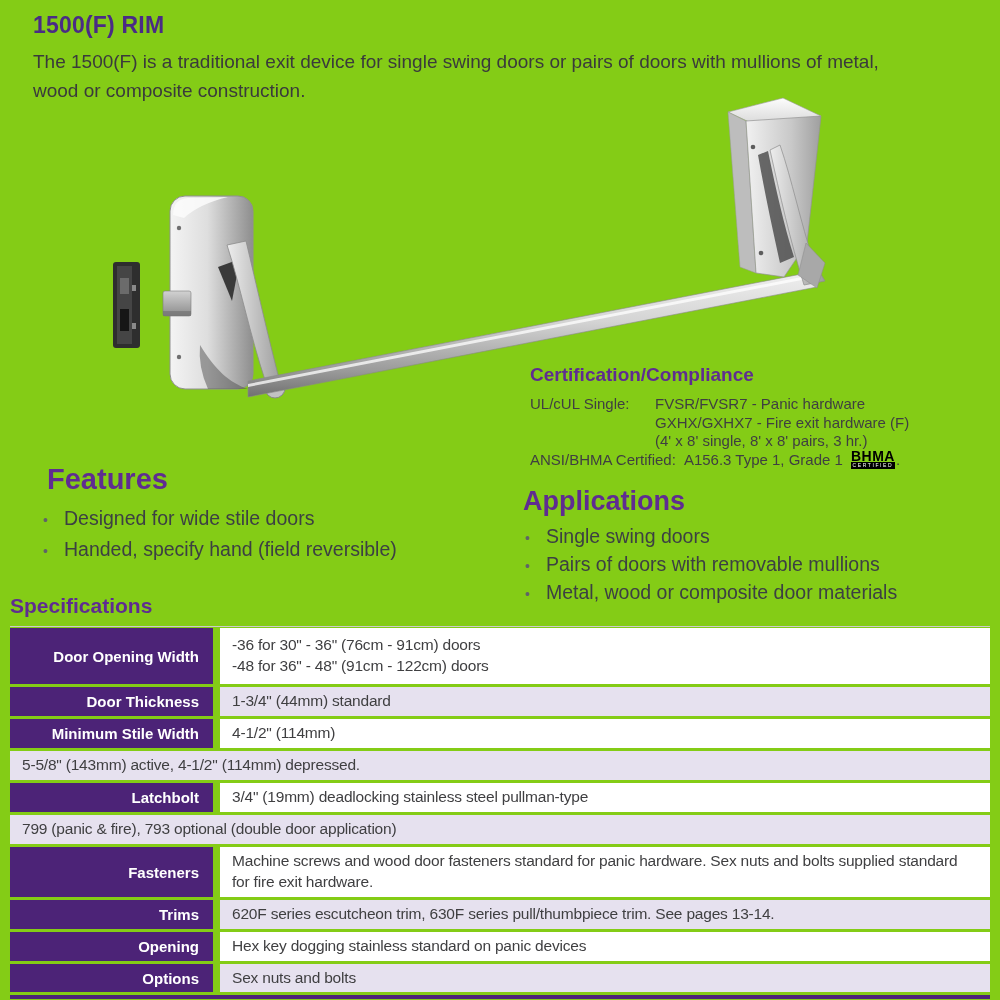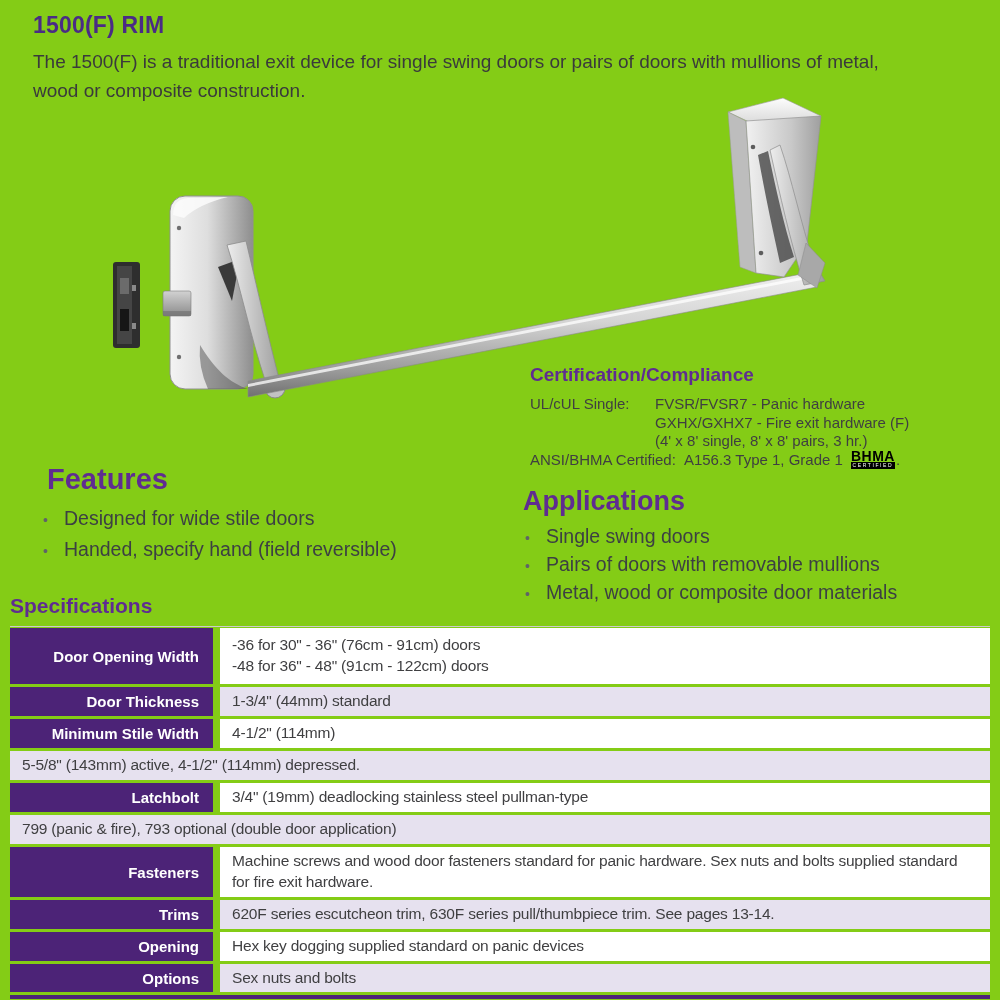--- a/index.html
+++ b/index.html
@@ -226,21 +226,21 @@
     <div class="spec-row rh-mid">
       <div class="spec-label">Fasteners</div>
       <div class="spec-value bg-white">Machine screws and wood door fasteners standard for panic hardware.  Sex nuts and bolts supplied standard for fire exit hardware.</div>
     </div>
     <div class="spec-row rh-std">
       <div class="spec-label">Trims</div>
       <div class="spec-value bg-lav">620F series escutcheon trim, 630F series pull/thumbpiece trim. See pages 13-14.</div>
     </div>
     <div class="spec-row rh-std">
       <div class="spec-label">Opening</div>
-      <div class="spec-value bg-white">Hex key dogging supplied standard on panic devices</div>
+      <div class="spec-value bg-white">Hex key dogging stainless standard on panic devices</div>
     </div>
     <div class="spec-row rh-last">
       <div class="spec-label">Options</div>
       <div class="spec-value bg-lav">Sex nuts and bolts</div>
     </div>
     <div class="table-bottom-rule"></div>
   </div>
 
 </div>
 

